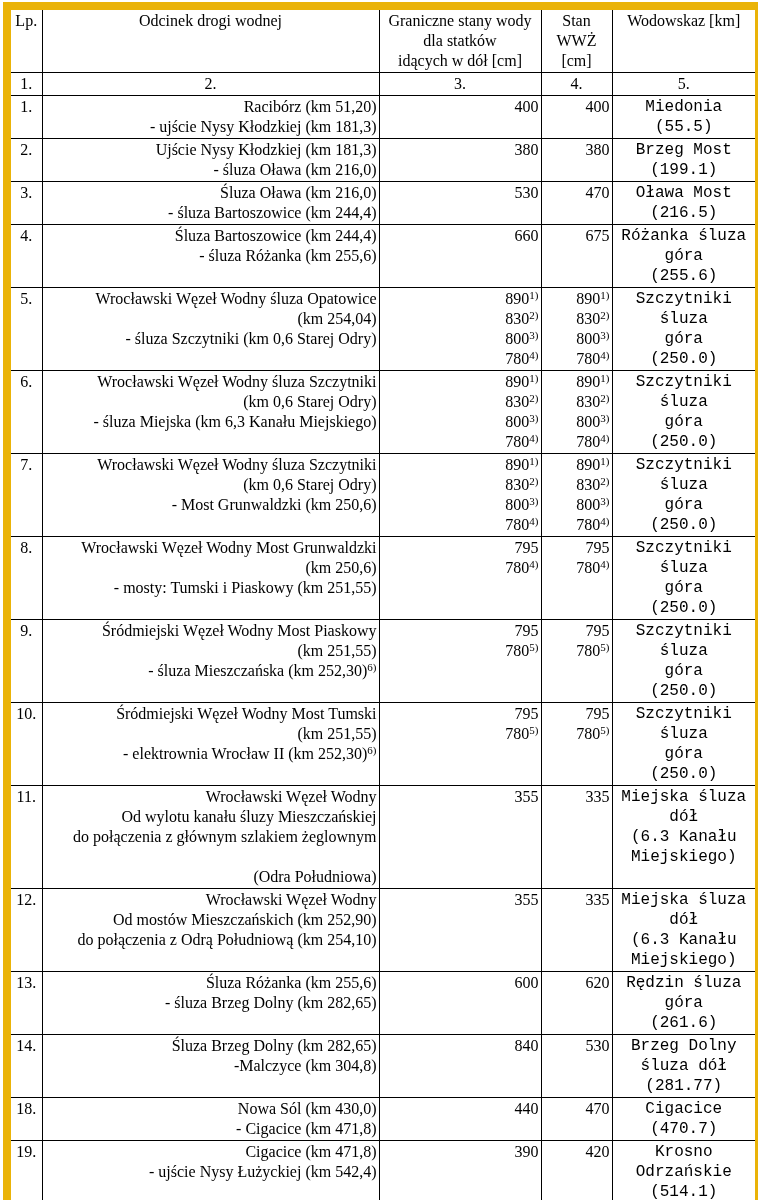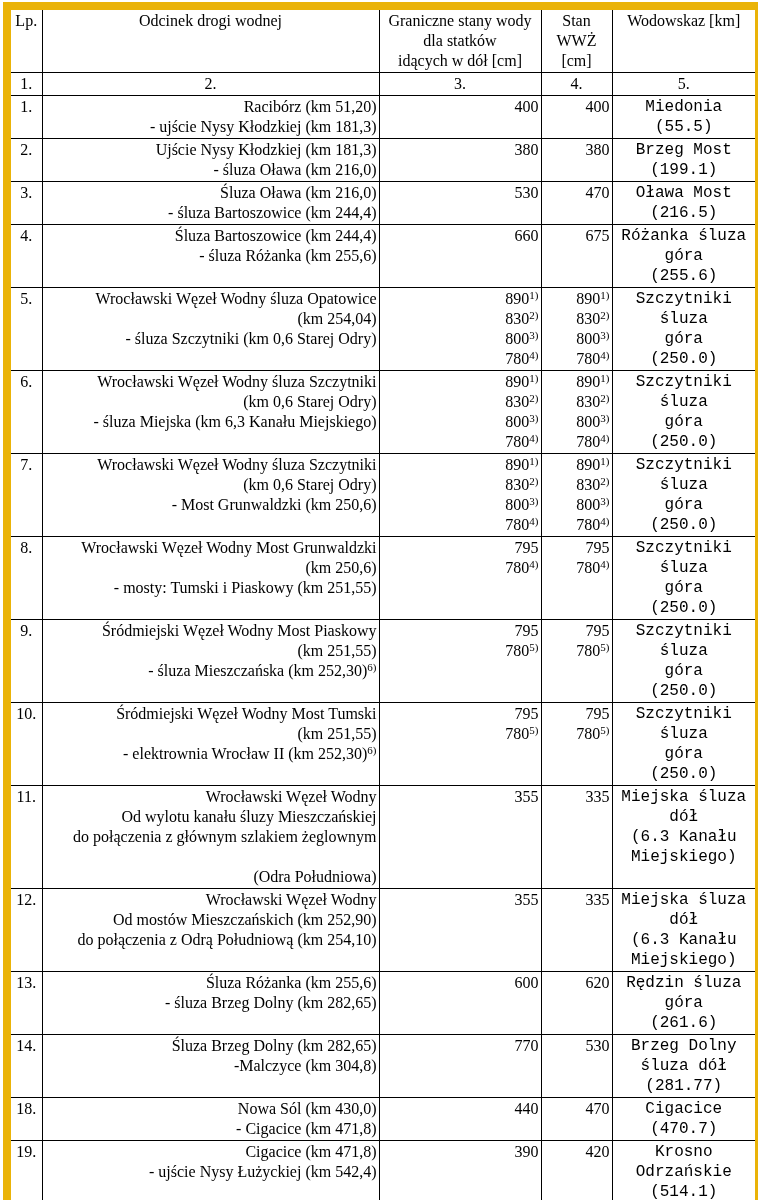--- a/index.html
+++ b/index.html
@@ -334,21 +334,21 @@
         <td class="gauge-cell">Rędzin śluza góra
 (261.6)</td>
       </tr>
       <tr>
         <td class="lp-cell">14.</td>
         <td class="section-cell">
           <div class="section-line">Śluza Brzeg Dolny (km 282,65)</div>
           <div class="section-line">-Malczyce (km 304,8)</div>
         </td>
         <td class="values-cell">
-          <div class="section-line">770</div>
+          <div class="section-line">840</div>
         </td>
         <td class="values-cell">
           <div class="section-line">530</div>
         </td>
         <td class="gauge-cell">Brzeg Dolny
 śluza dół
 (281.77)</td>
       </tr>
       <tr>
         <td class="lp-cell">18.</td>

